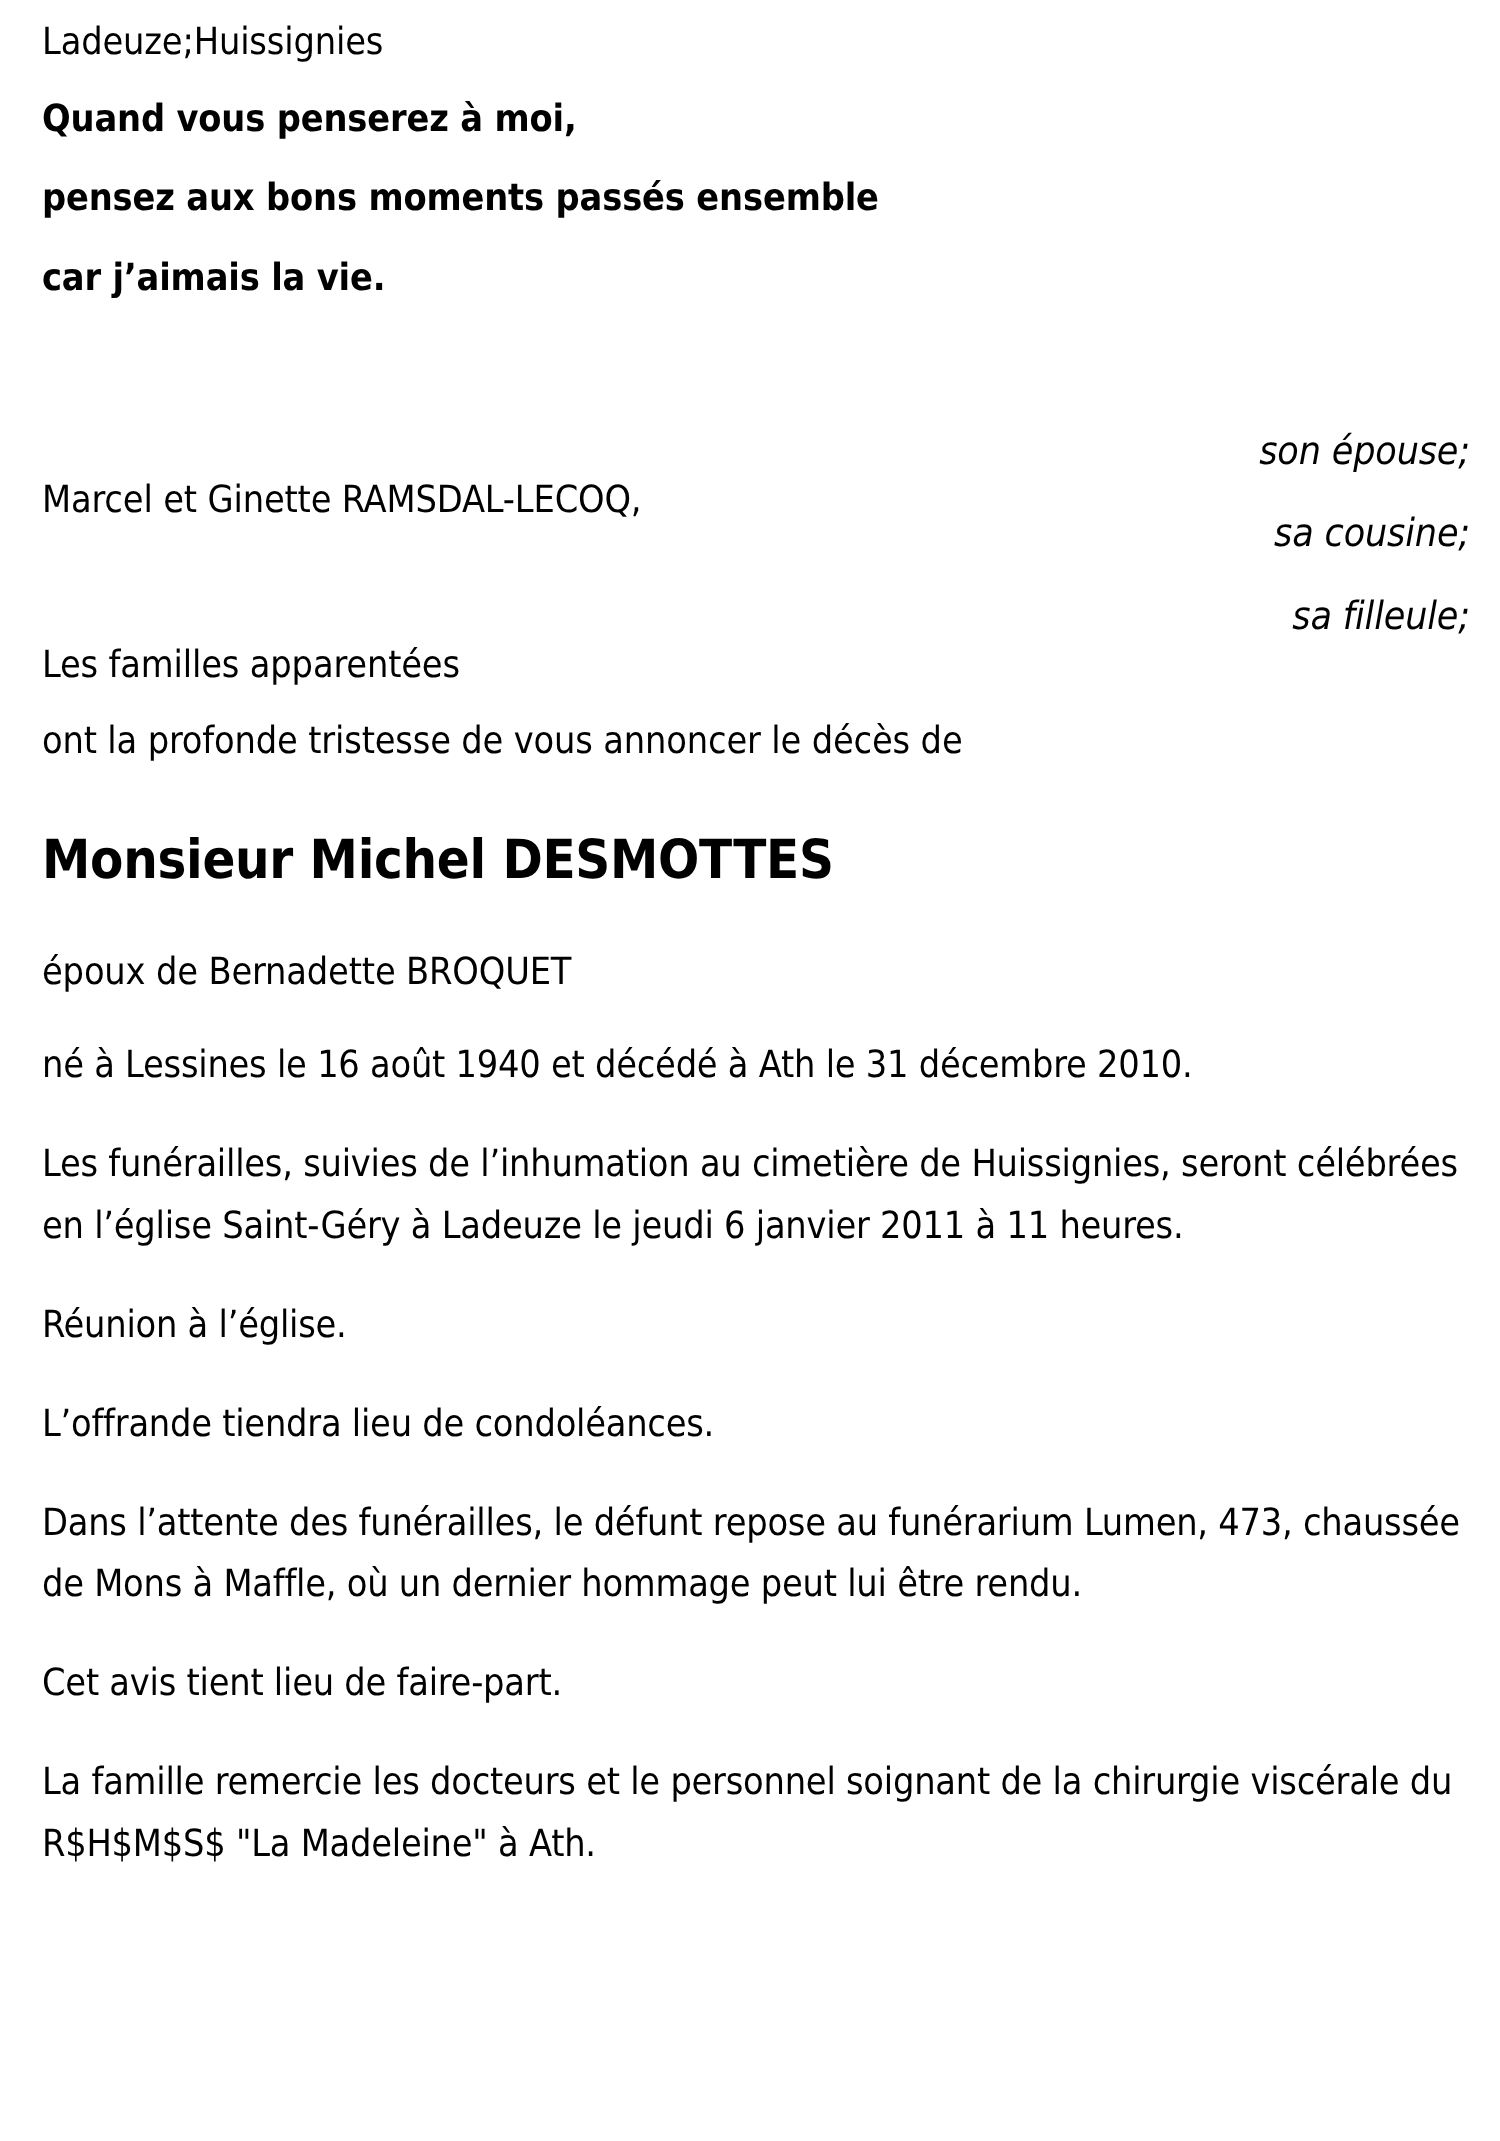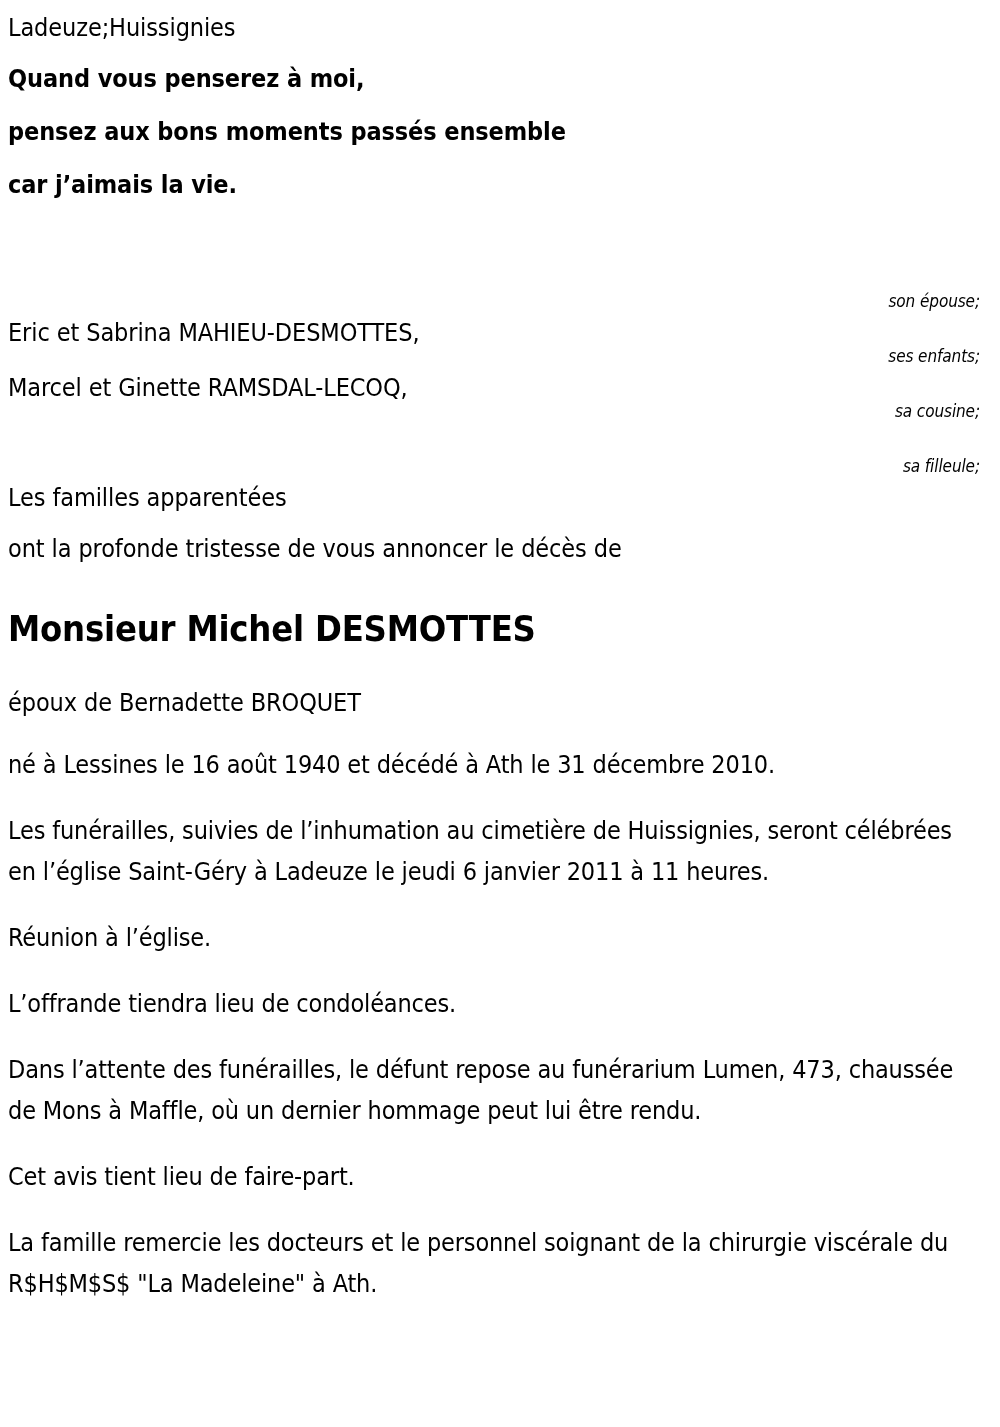--- a/index.html
+++ b/index.html
@@ -12,21 +12,21 @@
     height: 1427px;
     font-family: "DejaVu Sans Condensed", "Liberation Sans Narrow", "Liberation Sans", sans-serif;
     color: #000000;
     -webkit-font-smoothing: antialiased;
   }
   .page {
     position: relative;
     width: 1000px;
     height: 1427px;
     box-sizing: border-box;
-    padding: 10px 12px 0 8px;
+    padding: 10px 12px 0 28px;
     overflow: hidden;
   }
 
   
   .locality {
     font-size: 25px;
     line-height: 36px;
     letter-spacing: -0.1px;
     white-space: nowrap;
   }
@@ -55,21 +55,21 @@
     top: 0;
     font-size: 25px;
     line-height: 30px;
     letter-spacing: -0.1px;
     white-space: nowrap;
   }
   .survivor-relation {
     position: absolute;
     right: 8px;
     top: 23px;
-    font-size: 17px;
+    font-size: 26px;
     font-style: italic;
     line-height: 30px;
     letter-spacing: -0.1px;
     white-space: nowrap;
   }
   .survivor-row.no-relation {
     height: 34px;
   }
 
   
@@ -121,24 +121,20 @@
     <div class="verse-line">Quand vous penserez à moi,</div>
     <div class="verse-line">pensez aux bons moments passés ensemble</div>
     <div class="verse-line">car j’aimais la vie.</div>
   </div>
 
   <div class="survivors">
     <div class="survivor-row">
       <div class="survivor-relation">son épouse;</div>
     </div>
     <div class="survivor-row">
-      <div class="survivor-name">Eric et Sabrina MAHIEU-DESMOTTES,</div>
-      <div class="survivor-relation">ses enfants;</div>
-    </div>
-    <div class="survivor-row">
       <div class="survivor-name">Marcel et Ginette RAMSDAL-LECOQ,</div>
       <div class="survivor-relation">sa cousine;</div>
     </div>
     <div class="survivor-row">
       <div class="survivor-relation">sa filleule;</div>
     </div>
     <div class="survivor-row no-relation">
       <div class="survivor-name">Les familles apparentées</div>
     </div>
   </div>

